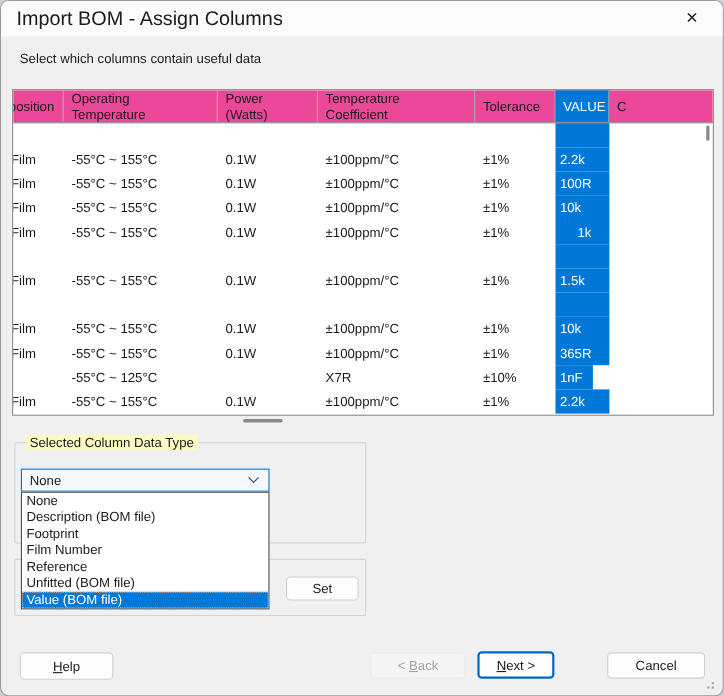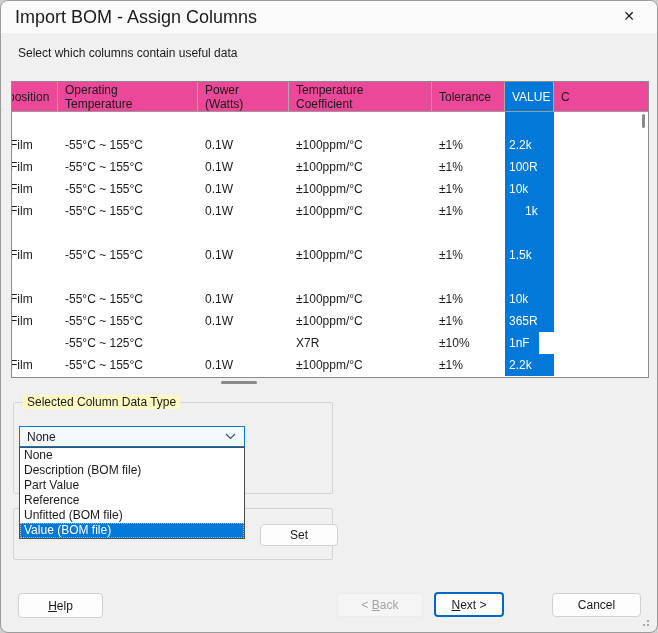--- a/index.html
+++ b/index.html
@@ -104,21 +104,21 @@
   }
 
   
   .btn {
     position: absolute; background: #FDFDFD; border: 1px solid #d0d0d0;
     border-radius: 4px; font-size: 12px; color: #1a1a1a;
     display: flex; align-items: center; justify-content: center;
     cursor: default;
   }
   .btn .key { text-decoration: underline; }
-  .btn.set-btn    { left: 259px; top: 523px; width: 78px; height: 22px; text-align: right; }
+  .btn.set-btn    { left: 259px; top: 523px; width: 66px; height: 22px; text-align: right; }
   .btn.help-btn   { left: 17px;  top: 592px; width: 85px; height: 25px; }
   .btn.back-btn   { left: 336px; top: 592px; width: 86px; height: 24px;
                     background:#f5f5f5; border-color:#ebebeb; color:#a2a2a2; }
   .btn.next-btn   { left: 433px; top: 591px; width: 70px; height: 25px;
                     border: 2px solid #0067C0; }
   .btn.cancel-btn { left: 551px; top: 592px; width: 89px; height: 24px; }
 
   .resize-grip {
     position: absolute; right: 8px; bottom: 6px; width: 2px; height: 2px;
     background: #a6a6a6;
@@ -289,21 +289,22 @@
           <polyline points="1,1 5.5,5.5 10,1" fill="none" stroke="#41536b" stroke-width="1.2"></polyline>
         </svg>
     </span>
   </div>
 
   <div class="groupbox g2"></div>
 
   <div class="dropdown-list">
       <div class="opt">None</div>
       <div class="opt">Description (BOM file)</div>
-      <div class="opt">Part Value</div>
+      <div class="opt">Footprint</div>
+      <div class="opt">Film Number</div>
       <div class="opt">Reference</div>
       <div class="opt">Unfitted (BOM file)</div>
       <div class="opt selected">Value (BOM file)</div>
     </div>
 
   <div class="btn set-btn">
     <span>Set</span>
   </div>
 
   <div class="btn help-btn">

